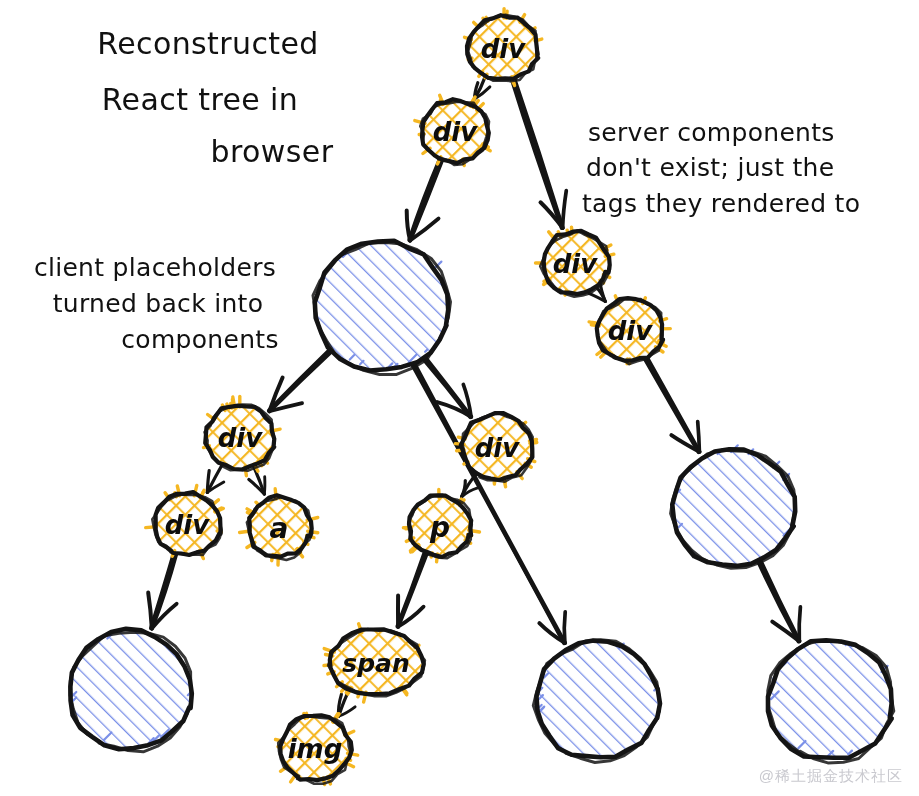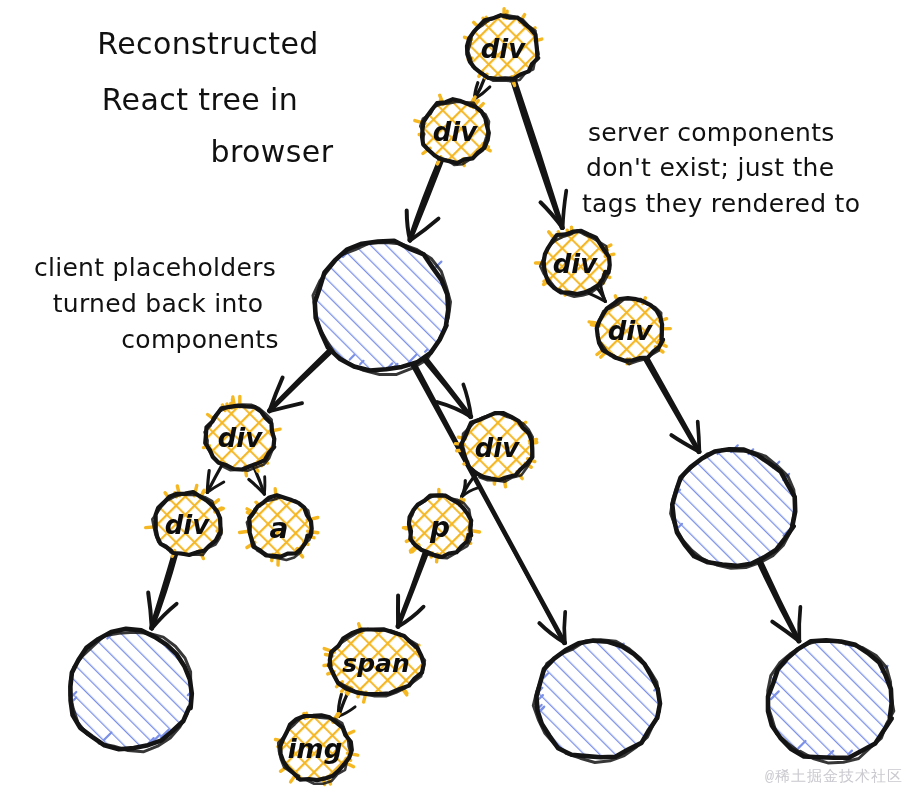--- a/index.html
+++ b/index.html
@@ -44,21 +44,21 @@
     fill: #0d0d0d;
     text-anchor: middle;
     dominant-baseline: central;
   }
   .watermark {
     position: absolute;
     right: 16px;
     bottom: 10px;
     color: #c9c9cf;
     font-size: 15px;
-    font-family: Liberation Mono, monospace;
+    font-family: Liberation Sans, sans-serif;
     letter-spacing: 1px;
     user-select: none;
   }
   .sketch-stroke {
     fill: none;
     stroke: #141414;
     stroke-linecap: round;
     stroke-linejoin: round;
   }
 </style>

